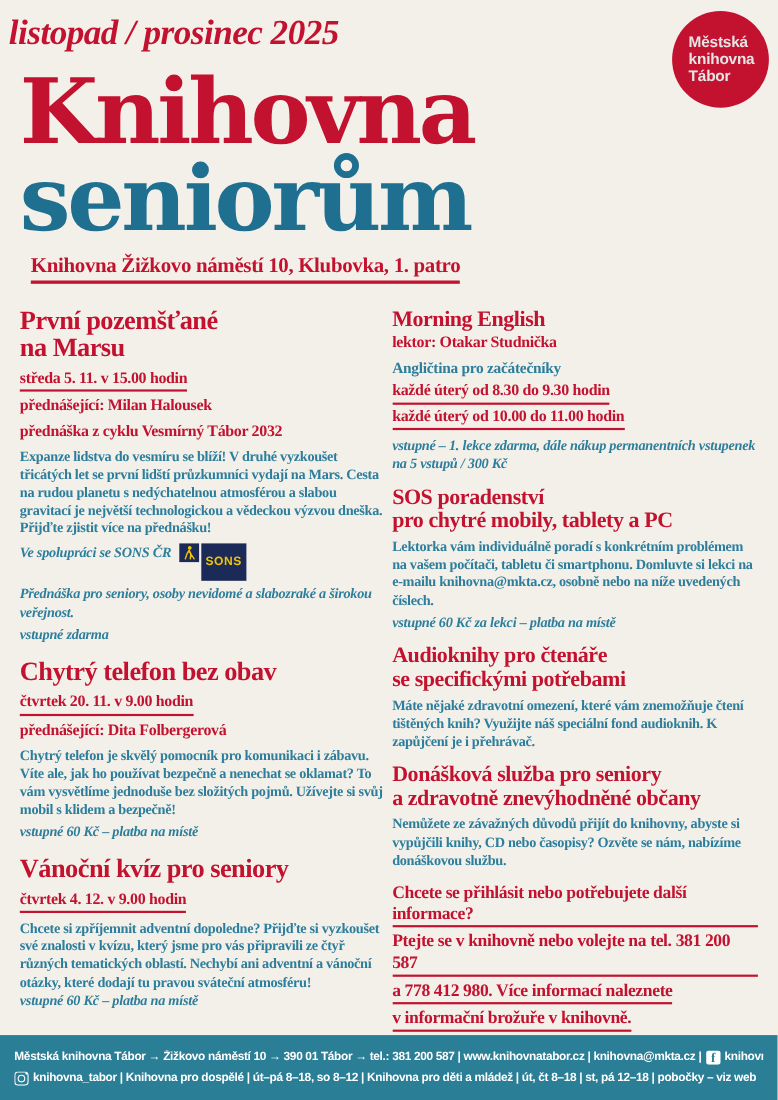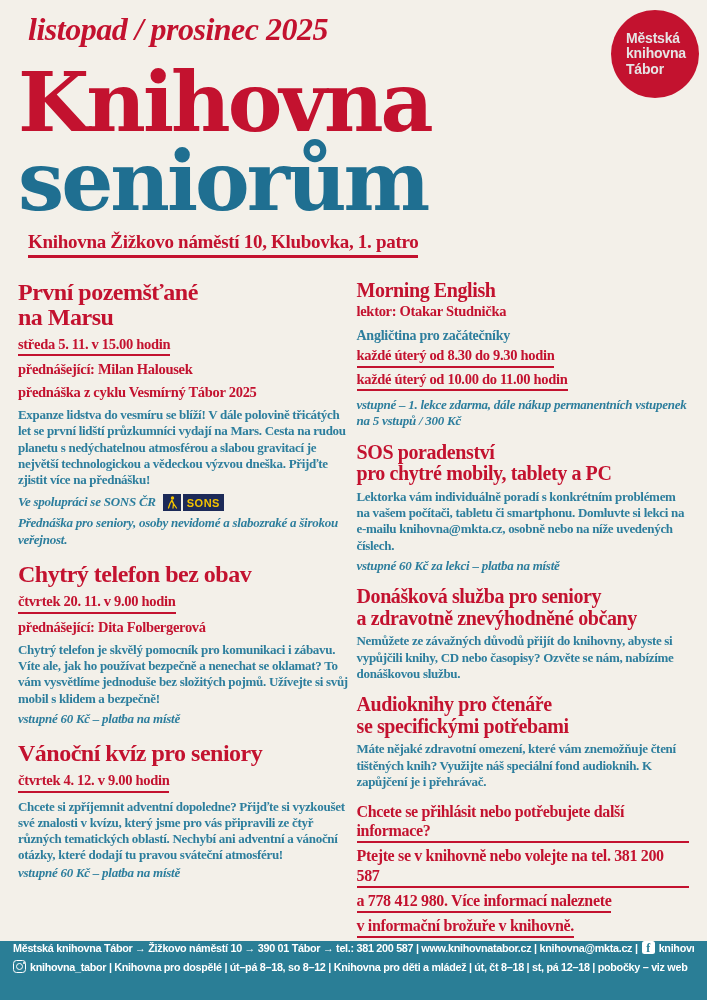--- a/index.html
+++ b/index.html
@@ -15,21 +15,21 @@
   html,body{margin:0;padding:0}
   body{
     width:707px;height:1000px;
     background:var(--bg);
     font-family:"Liberation Serif","DejaVu Serif",serif;
     position:relative;overflow:hidden;
   }
   .page{position:relative;width:707px;height:1000px;overflow:hidden}
 
   
-  .topbar{padding:12px 20px 0 28px}
+  .topbar{padding:12px 20px 0 8px}
   .issue{
     color:var(--red);font-style:italic;font-weight:bold;
     font-size:32px;letter-spacing:-0.5px;line-height:1.1;
   }
   .logo{
     position:absolute;top:10px;right:8px;width:88px;height:88px;
     border-radius:50%;background:var(--red);
     display:flex;align-items:center;
   }
   .logo .logo-text{
@@ -69,21 +69,21 @@
     border-bottom:2.5px solid var(--red);padding-bottom:1px;margin-top:6px;
     letter-spacing:-0.3px;line-height:1.2;
   }
   .meta{color:var(--red);font-weight:bold;font-size:14.5px;margin-top:5px;letter-spacing:-0.3px;line-height:1.2}
   .body{color:var(--teal-body);font-weight:bold;font-size:13px;line-height:1.25;margin-top:6px;letter-spacing:-0.3px}
   .note{color:var(--teal-body);font-weight:bold;font-style:italic;font-size:13px;line-height:1.25;margin-top:4px;letter-spacing:-0.25px}
   .course{color:var(--teal-body);font-weight:bold;font-size:14px;margin-top:7px;letter-spacing:-0.25px;line-height:1.2}
 
   .coop{display:flex;align-items:flex-start;gap:7px;margin-top:6px}
   .coop .note{margin-top:0}
-  .sons{display:inline-flex;height:17px;flex:0 0 auto}
+  .sons{display:inline-flex;height:34px;flex:0 0 auto}
   .sons-fig{
     width:18px;height:17px;background:var(--navy);
     display:inline-flex;align-items:center;justify-content:center;margin-right:2px;
   }
   .sons-text{
     background:var(--navy);color:var(--yellow);
     font-family:"Liberation Sans",sans-serif;font-weight:bold;font-size:11px;
     padding:0 4px;display:inline-flex;align-items:center;letter-spacing:0.5px;
   }
 
@@ -95,21 +95,21 @@
     letter-spacing:-0.35px;line-height:1.2;
   }
   .support{color:var(--teal-body);font-weight:bold;font-size:13px;line-height:1.28;margin-top:8px;letter-spacing:-0.25px}
 
   
   .footer{
     position:absolute;bottom:0;left:0;width:707px;height:59px;
     background:var(--footer-bg);color:#fff;
     font-family:"Liberation Sans",sans-serif;font-weight:bold;
     font-size:10.8px;letter-spacing:-0.3px;
-    display:flex;flex-direction:column;justify-content:flex-start;gap:6px;
+    display:flex;flex-direction:column;justify-content:center;gap:6px;
     padding:0 13px;
   }
   .f-line{display:flex;align-items:center;gap:4px;white-space:nowrap;overflow:hidden}
   .fb-icon{
     width:13px;height:13px;background:#fff;color:var(--footer-bg);
     border-radius:2.5px;display:inline-flex;align-items:flex-end;justify-content:center;
     font-size:12px;line-height:0.95;font-weight:bold;overflow:hidden;flex:0 0 auto;
     font-family:"Liberation Serif",serif;
   }
   .ig-icon{
@@ -150,35 +150,36 @@
 
   <div class="cols">
 
     <div class="col">
 
       <section>
         <h2 class="h-lg first">První pozemšťané
 na Marsu</h2>
         <div><span class="date">středa 5. 11. v 15.00 hodin</span></div>
         <div class="meta">přednášející: Milan Halousek</div>
-        <div class="meta">přednáška z cyklu Vesmírný Tábor 2025</div>
-        <p class="body" style="margin-bottom:0">Expanze lidstva do vesmíru se blíží! V dále polovině třicátých let se první lidští průzkumníci vydají na Mars. Cesta na rudou planetu s nedýchatelnou atmosférou a slabou gravitací je největší technologickou a vědeckou výzvou dneška. Přijďte zjistit více na přednášku!</p>
+        <div class="meta">přednáška z cyklu Vesmírný Tábor 2032</div>
+        <p class="body" style="margin-bottom:0">Expanze lidstva do vesmíru se blíží! V druhé vyzkoušet třicátých let se první lidští průzkumníci vydají na Mars. Cesta na rudou planetu s nedýchatelnou atmosférou a slabou gravitací je největší technologickou a vědeckou výzvou dneška. Přijďte zjistit více na přednášku!</p>
         <div class="coop">
           <span class="note">Ve spolupráci se SONS ČR</span>
           <span class="sons">
             <span class="sons-fig">
               <svg width="12" height="13" viewBox="0 0 12 13" aria-hidden="true">
                 <circle cx="6.5" cy="2" r="1.7" fill="#f3c200"></circle>
                 <path d="M6 4.2 L4 7.5 L2.5 12 M6 4.2 L7.5 7.5 L7 12 M6 5.5 L10.5 12" stroke="#f3c200" stroke-width="1.3" fill="none" stroke-linecap="round"></path>
               </svg>
             </span>
             <span class="sons-text">SONS</span>
           </span>
         </div>
         <p class="note" style="margin:4px 0 0 0">Přednáška pro seniory, osoby nevidomé a slabozraké a širokou veřejnost.</p>
+        <div class="note">vstupné zdarma</div>
       </section>
 
       <section>
         <h2 class="h-lg">Chytrý telefon bez obav</h2>
         <div><span class="date">čtvrtek 20. 11. v 9.00 hodin</span></div>
         <div class="meta">přednášející: Dita Folbergerová</div>
         <p class="body" style="margin-bottom:0">Chytrý telefon je skvělý pomocník pro komunikaci i zábavu. Víte ale, jak ho používat bezpečně a nenechat se oklamat? To vám vysvětlíme jednoduše bez složitých pojmů. Užívejte si svůj mobil s klidem a bezpečně!</p>
         <div class="note">vstupné 60 Kč – platba na místě</div>
       </section>
 
@@ -203,29 +204,29 @@
       </section>
 
       <section>
         <h2 class="h-md">SOS poradenství
 pro chytré mobily, tablety a PC</h2>
         <p class="body" style="margin:4px 0 0 0">Lektorka vám individuálně poradí s konkrétním problémem na vašem počítači, tabletu či smartphonu. Domluvte si lekci na e-mailu knihovna@mkta.cz, osobně nebo na níže uvedených číslech.</p>
         <div class="note">vstupné 60 Kč za lekci – platba na místě</div>
       </section>
 
       <section>
+        <h2 class="h-md">Audioknihy pro čtenáře
+se specifickými potřebami</h2>
+        <p class="body" style="margin:4px 0 0 0">Máte nějaké zdravotní omezení, které vám znemožňuje čtení tištěných knih? Využijte náš speciální fond audioknih. K zapůjčení je i přehrávač.</p>
+      </section>
+
+      <section>
         <h2 class="h-md">Donášková služba pro seniory
 a zdravotně znevýhodněné občany</h2>
         <p class="body" style="margin:4px 0 0 0">Nemůžete ze závažných důvodů přijít do knihovny, abyste si vypůjčili knihy, CD nebo časopisy? Ozvěte se nám, nabízíme donáškovou službu.</p>
-      </section>
-
-      <section>
-        <h2 class="h-md">Audioknihy pro čtenáře
-se specifickými potřebami</h2>
-        <p class="body" style="margin:4px 0 0 0">Máte nějaké zdravotní omezení, které vám znemožňuje čtení tištěných knih? Využijte náš speciální fond audioknih. K zapůjčení je i přehrávač.</p>
       </section>
 
       <div class="contact">
         <div class="contact-line"><span>Chcete se přihlásit nebo potřebujete další informace?</span></div>
         <div class="contact-line"><span>Ptejte se v knihovně nebo volejte na tel. 381 200 587</span></div>
         <div class="contact-line"><span>a 778 412 980. Více informací naleznete</span></div>
         <div class="contact-line"><span>v informační brožuře v knihovně.</span></div>
       </div>
 
       <p class="support" style="margin-bottom:0">Vybrané akce uskutečňujeme za finanční podpory Ministerstva kultury.</p>

